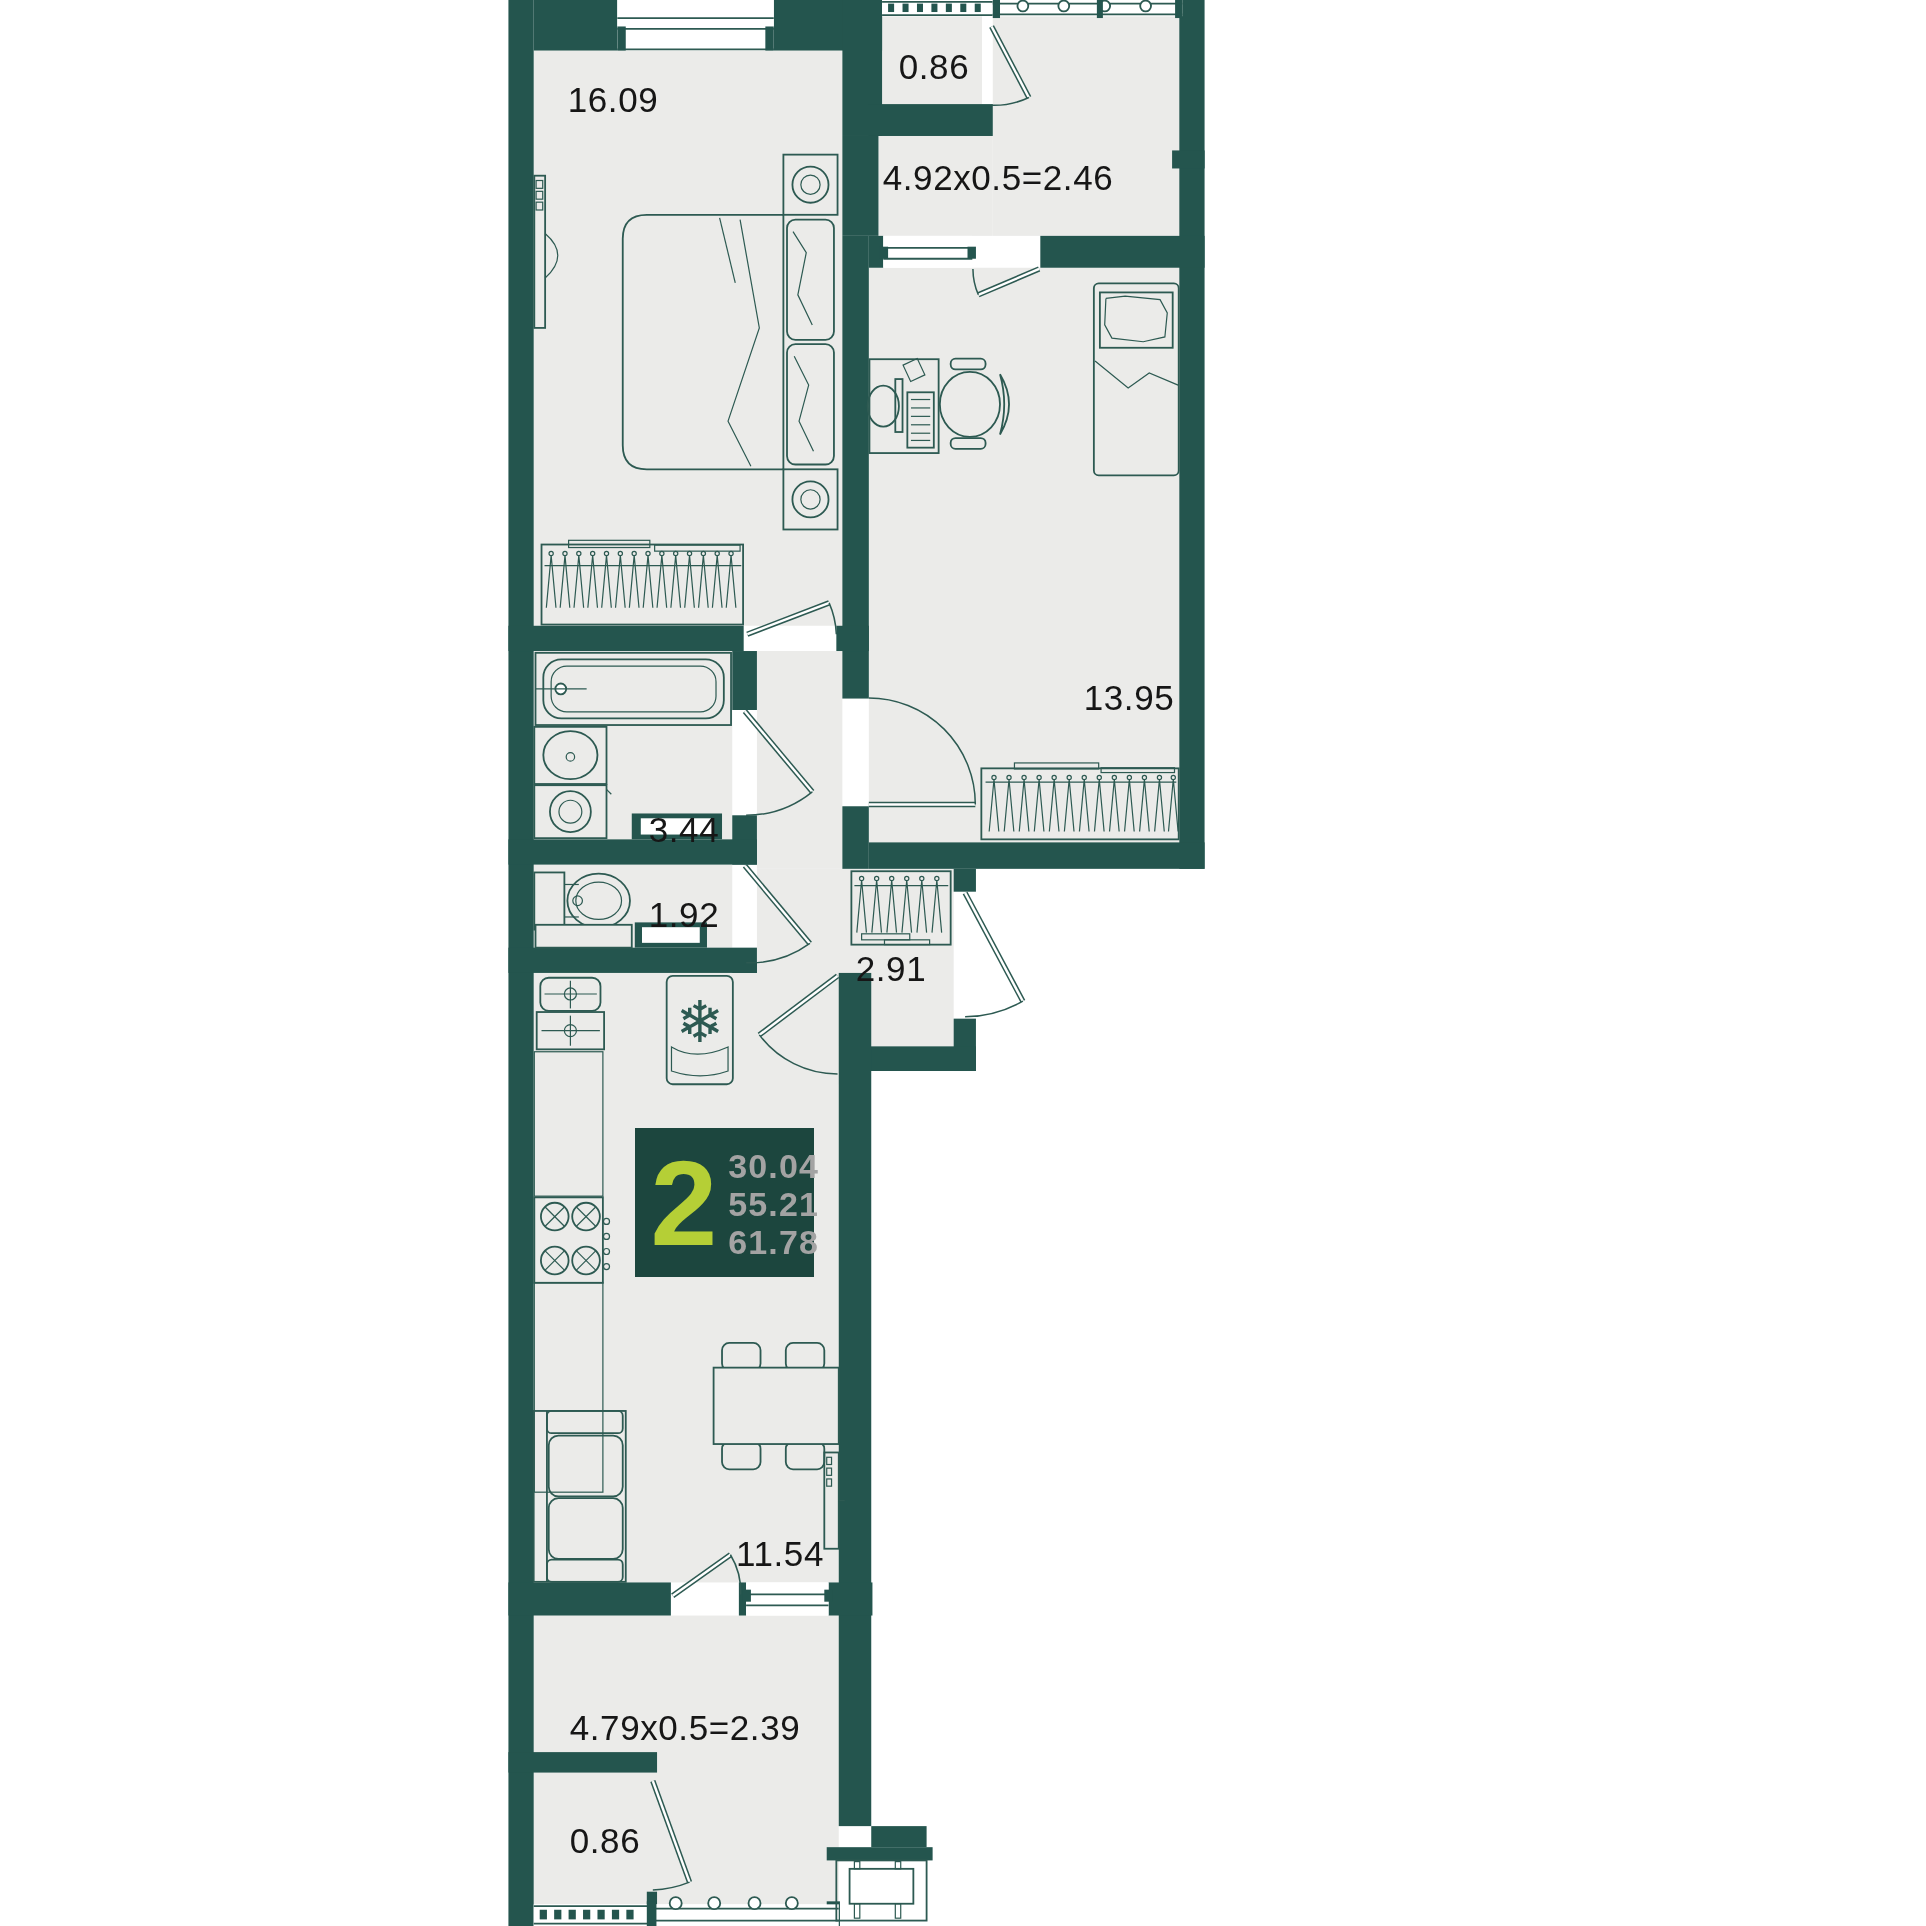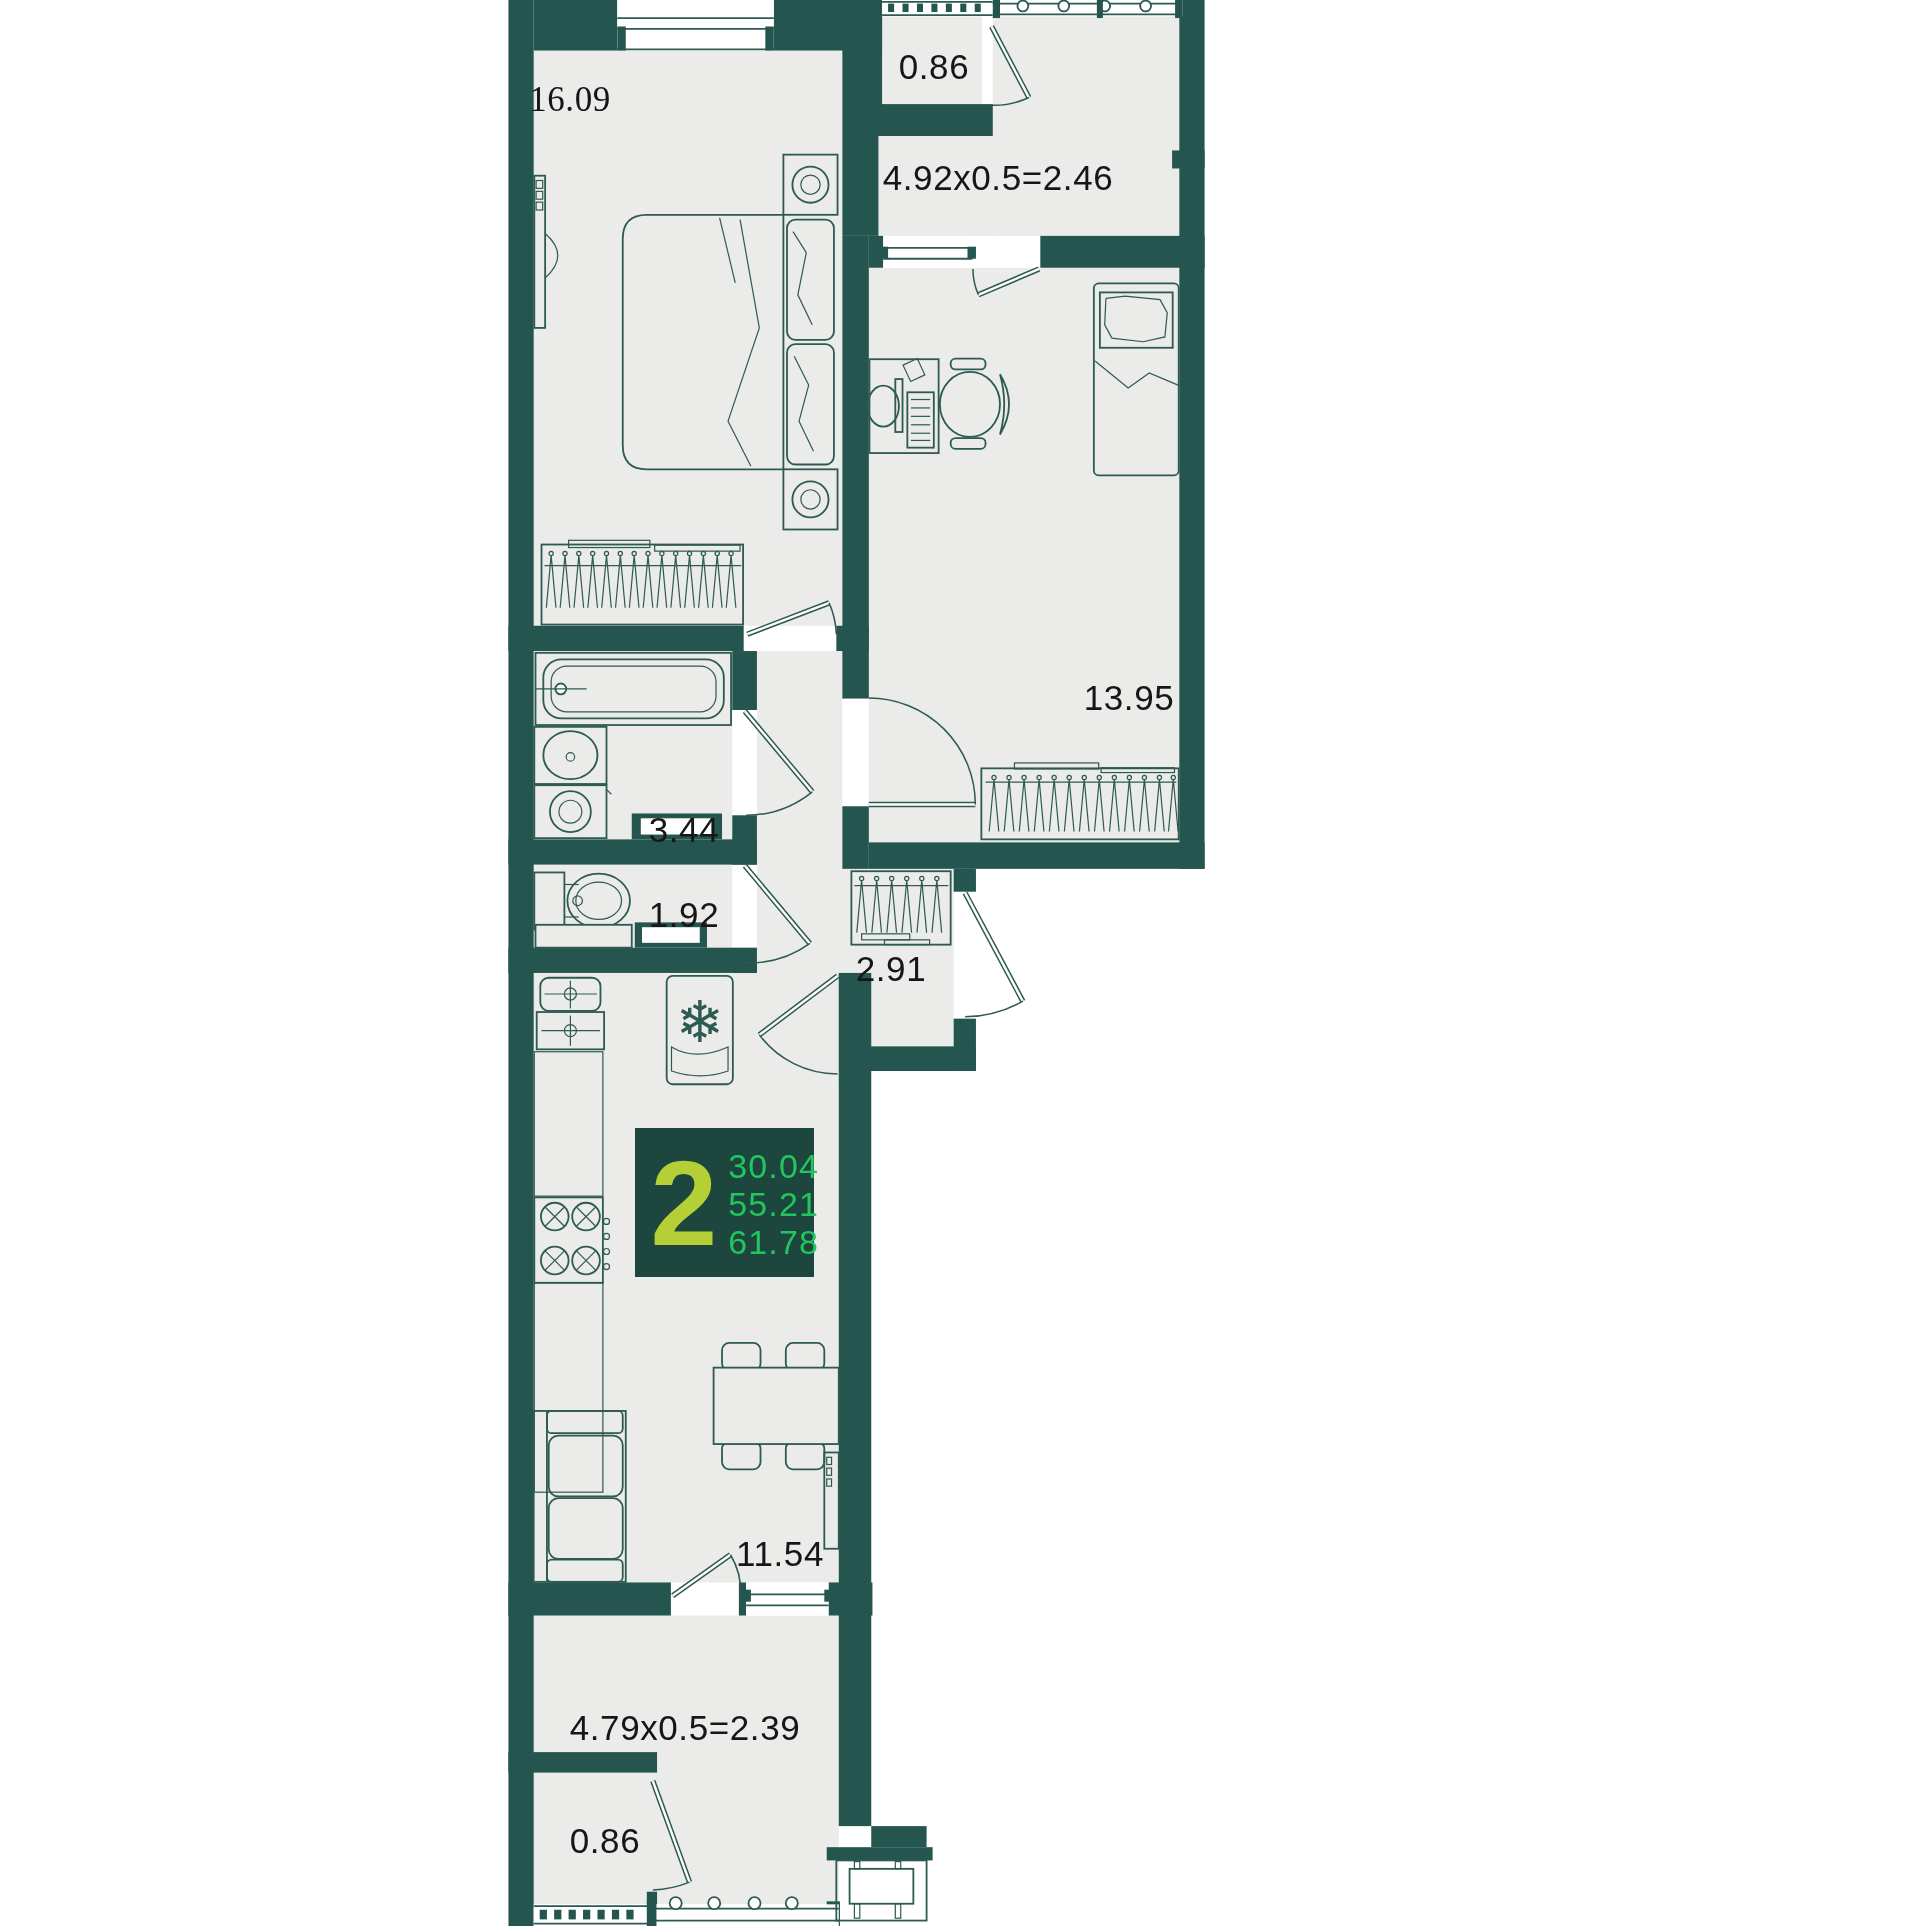--- a/index.html
+++ b/index.html
@@ -18,21 +18,21 @@
   .glz{fill:#ffffff;}
   .pst{fill:#24554e;}
   .slot{fill:#ffffff;}
   .room-label{position:absolute;transform:translate(-50%,-50%);color:#161616;
     font-size:35px;font-weight:500;letter-spacing:0.6px;white-space:nowrap;}
   .badge{position:absolute;left:635px;top:1128px;width:179px;height:149px;
     background:#1c463e;display:flex;align-items:center;padding:0;box-sizing:border-box;}
   .badge-num{color:#b5cf36;font-size:120px;font-weight:700;line-height:120px;
     margin-left:15.6px;letter-spacing:0;}
   .badge-areas{display:flex;flex-direction:column;margin-left:10.8px;margin-top:2.4px;}
-  .badge-areas span{color:#22c55e;font-size:34px;font-weight:400;line-height:38px;letter-spacing:1.2px;}
+  .badge-areas span{color:#a3a3a3;font-size:34px;font-weight:700;line-height:38px;letter-spacing:1.2px;}
   .snow{font-family:"DejaVu Sans",sans-serif;font-size:96px;fill:#2d5a52;}
 </style>
 </head>
 <body>
 
 <div class="plan">
 <svg width="1926" height="1926" viewBox="0 0 3201 3201">
   <defs>
     <g id="hgr">
           <circle cx="0" cy="2" r="3.5" class="thin"></circle>
@@ -424,21 +424,21 @@
       <rect class="ln" x="1390" y="3092" width="150" height="100"></rect>
       <rect class="lnw" x="1412" y="3106" width="106" height="58"></rect>
       <rect class="thin" x="1420" y="3164" width="9" height="24"></rect>
       <rect class="thin" x="1488" y="3164" width="9" height="24"></rect>
       <rect class="thin" x="1420" y="3094" width="9" height="12"></rect>
       <rect class="thin" x="1488" y="3094" width="9" height="12"></rect>
     </g>
   </g>
 </svg>
 
-<div class="room-label" style="left:570px;top:100px;font-family:Liberation Serif, serif;">16.09</div>
+<div class="room-label" style="left:613px;top:100px;">16.09</div>
 <div class="room-label" style="left:934px;top:67px;">0.86</div>
 <div class="room-label" style="left:998px;top:178px;">4.92x0.5=2.46</div>
 <div class="room-label" style="left:1129px;top:698px;">13.95</div>
 <div class="room-label" style="left:684px;top:830px;">3.44</div>
 <div class="room-label" style="left:684px;top:915px;text-align:right;">1.92</div>
 <div class="room-label" style="left:891px;top:969px;">2.91</div>
 <div class="room-label" style="left:780px;top:1554px;">11.54</div>
 <div class="room-label" style="left:685px;top:1680px;margin-top:48px;">4.79x0.5=2.39</div>
 <div class="room-label" style="left:605px;top:1841px;">0.86</div>
 

